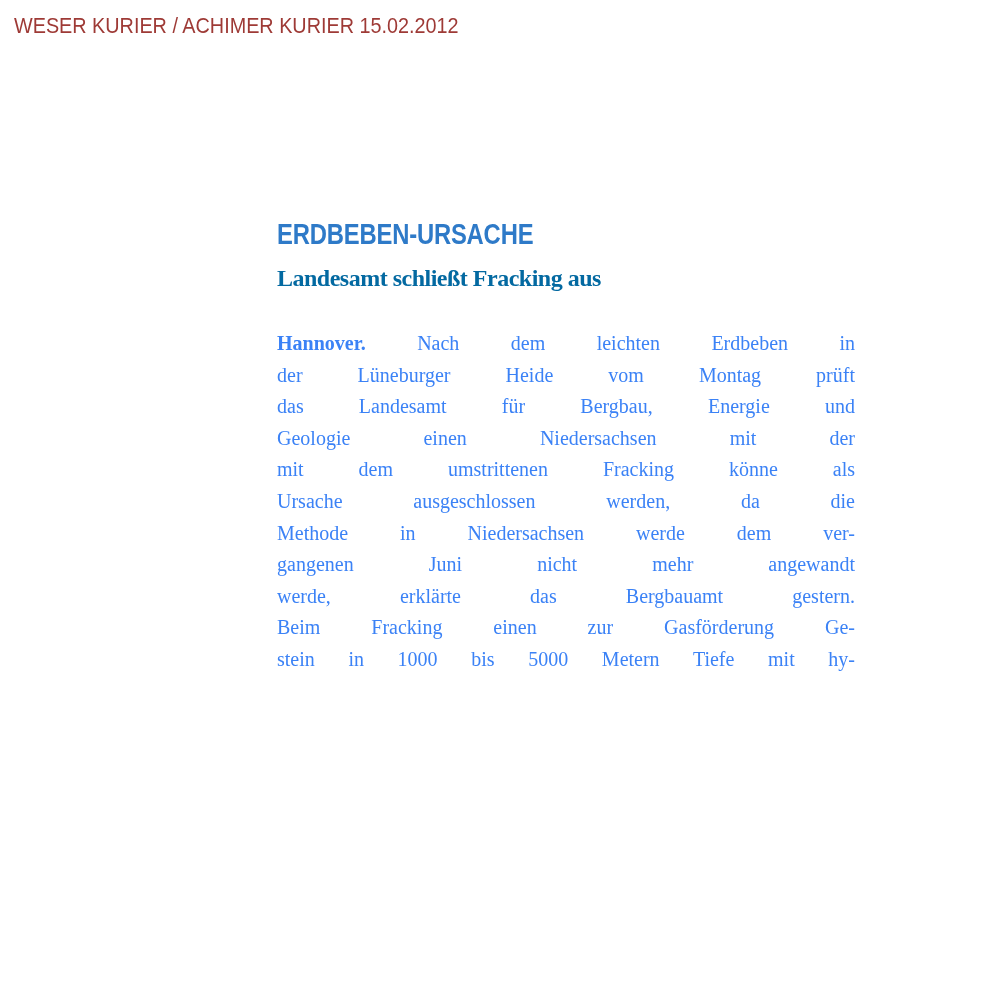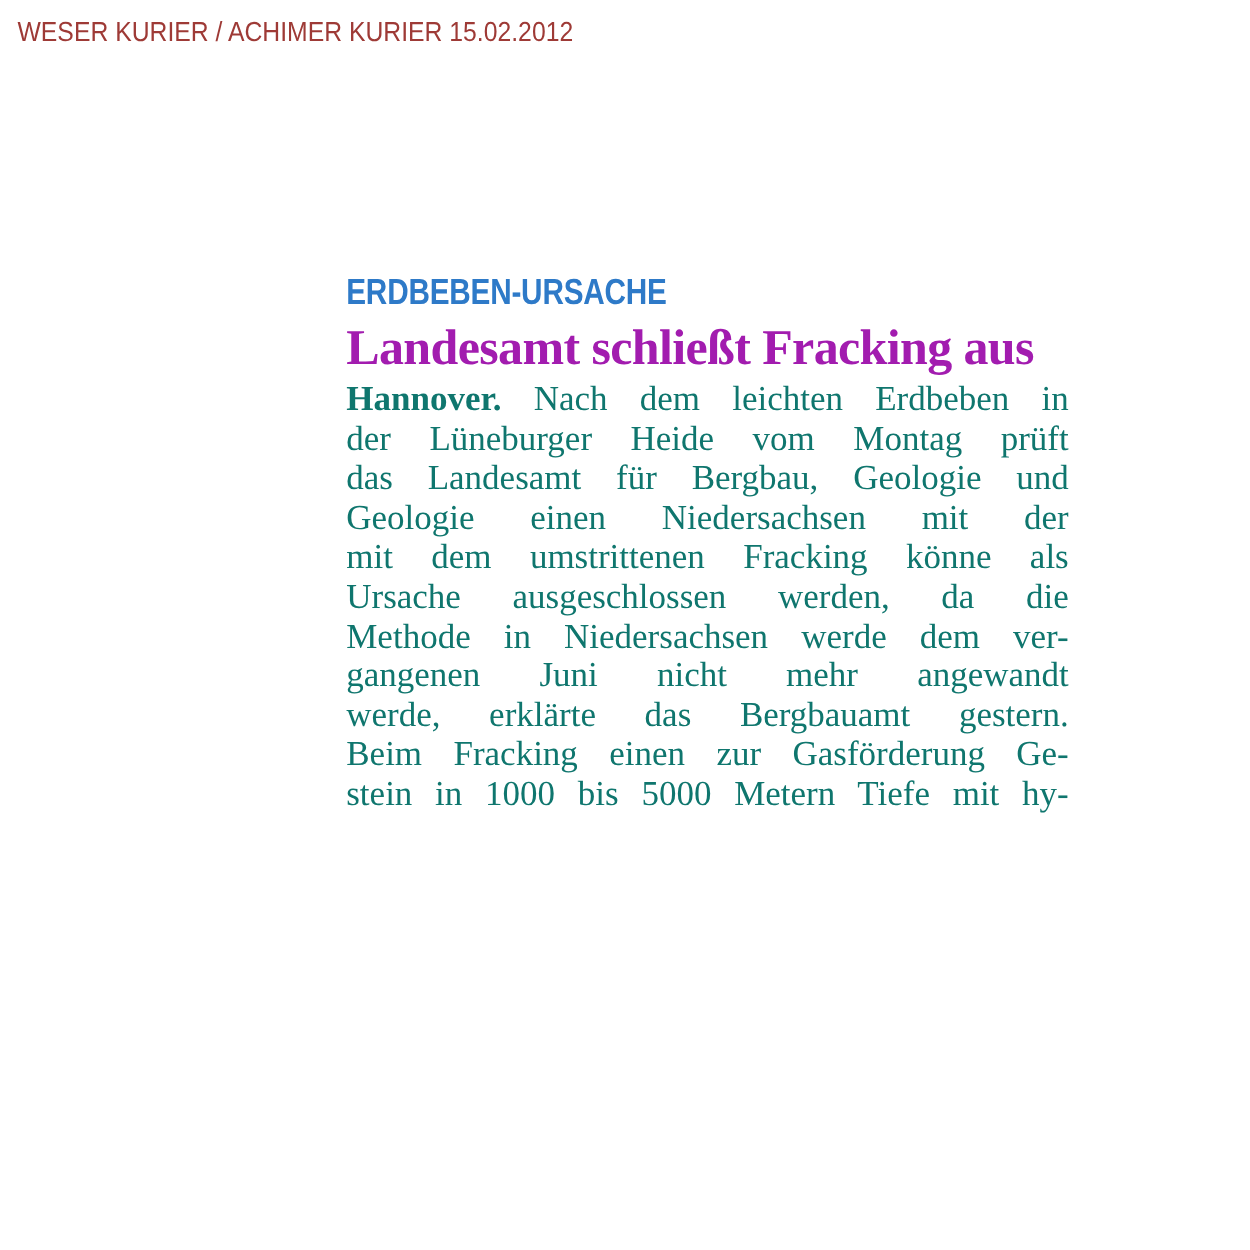--- a/index.html
+++ b/index.html
@@ -41,30 +41,30 @@
     color: #2e7ac8;
     letter-spacing: -0.2px;
     white-space: nowrap;
     transform: scaleX(0.82);
     transform-origin: 0 50%;
   }
   .headline {
     margin: 4px 0 0 0;
     font-family: "Liberation Serif", serif;
     font-weight: 700;
-    font-size: 40px;
+    font-size: 24px;
     line-height: 48px;
     letter-spacing: -0.5px;
-    color: #a21caf;
+    color: #0369a1;
     white-space: nowrap;
   }
   .body-text {
-    margin-top: 2px;
-    font-size: 28px;
-    color: #0f766e;
+    margin-top: 26px;
+    font-size: 20px;
+    color: #3b82f6;
   }
   .body-text .line {
     height: 31.6px;
     line-height: 31.6px;
     text-align: justify;
     text-align-last: justify;
     text-justify: inter-word;
     white-space: normal;
     overflow: hidden;
   }
@@ -84,21 +84,21 @@
 
   <div class="article">
 
     <div class="kicker">ERDBEBEN-URSACHE</div>
 
     <h1 class="headline">Landesamt schließt Fracking aus</h1>
 
     <div class="body-text">
         <div class="line"><span class="dateline">Hannover.</span> Nach dem leichten Erdbeben in</div>
         <div class="line">der Lüneburger Heide vom Montag prüft</div>
-        <div class="line">das Landesamt für Bergbau, Geologie und</div>
+        <div class="line">das Landesamt für Bergbau, Energie und</div>
         <div class="line">Geologie einen Niedersachsen mit der</div>
         <div class="line">mit dem umstrittenen Fracking könne als</div>
         <div class="line">Ursache ausgeschlossen werden, da die</div>
         <div class="line">Methode in Niedersachsen werde dem ver-</div>
         <div class="line">gangenen Juni nicht mehr angewandt</div>
         <div class="line">werde, erklärte das Bergbauamt gestern.</div>
         <div class="line">Beim Fracking einen zur Gasförderung Ge-</div>
         <div class="line">stein in 1000 bis 5000 Metern Tiefe mit hy-</div>
       </div>
 

